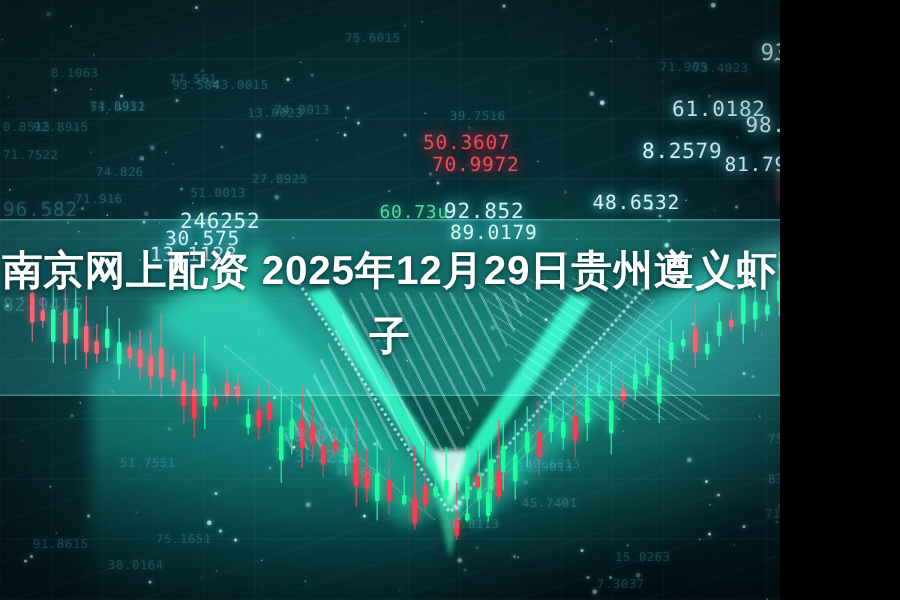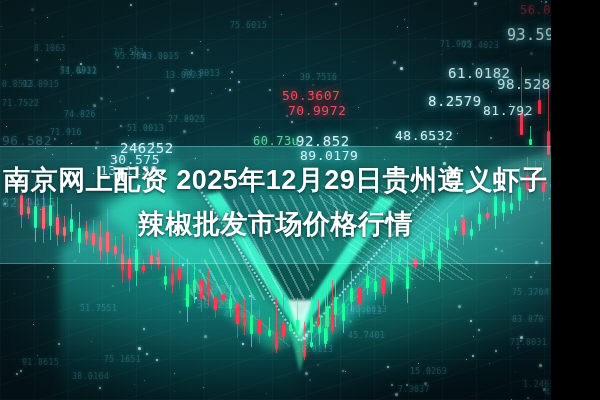--- a/index.html
+++ b/index.html
@@ -7,21 +7,20 @@
     padding: 0;
     background: #000;
   }
   #stage {
     position: relative;
     width: 520px;
     height: 400px;
     overflow: hidden;
     background: #06201f;
     font-family: "Liberation Sans", sans-serif;
-    padding-left: 31px;
   }
 
   
   .bg-base {
     position: absolute;
     inset: 0;
     background:
       radial-gradient(ellipse 280px 200px at 72% 62%, rgba(20,220,150,0.30), rgba(10,60,70,0) 68%),
       radial-gradient(ellipse 320px 240px at 38% 72%, rgba(16,190,170,0.22), rgba(8,45,60,0) 70%),
       radial-gradient(ellipse 400px 300px at 50% 50%, rgba(10,80,90,0.55), rgba(4,22,30,0) 75%),
@@ -682,16 +681,15 @@
 
   <div class="bg-vignette"></div>
 
   <div class="title-band">
     <div class="band-edge" style="top:0"></div>
     <div class="band-edge" style="bottom:0"></div>
   </div>
 
   <div class="title">
     <span class="title-line">南京网上配资 2025年12月29日贵州遵义虾子</span>
-    <span class="title-line">辣椒批发市场价格行情</span>
   </div>
 
 </div>
 
 </body></html>

